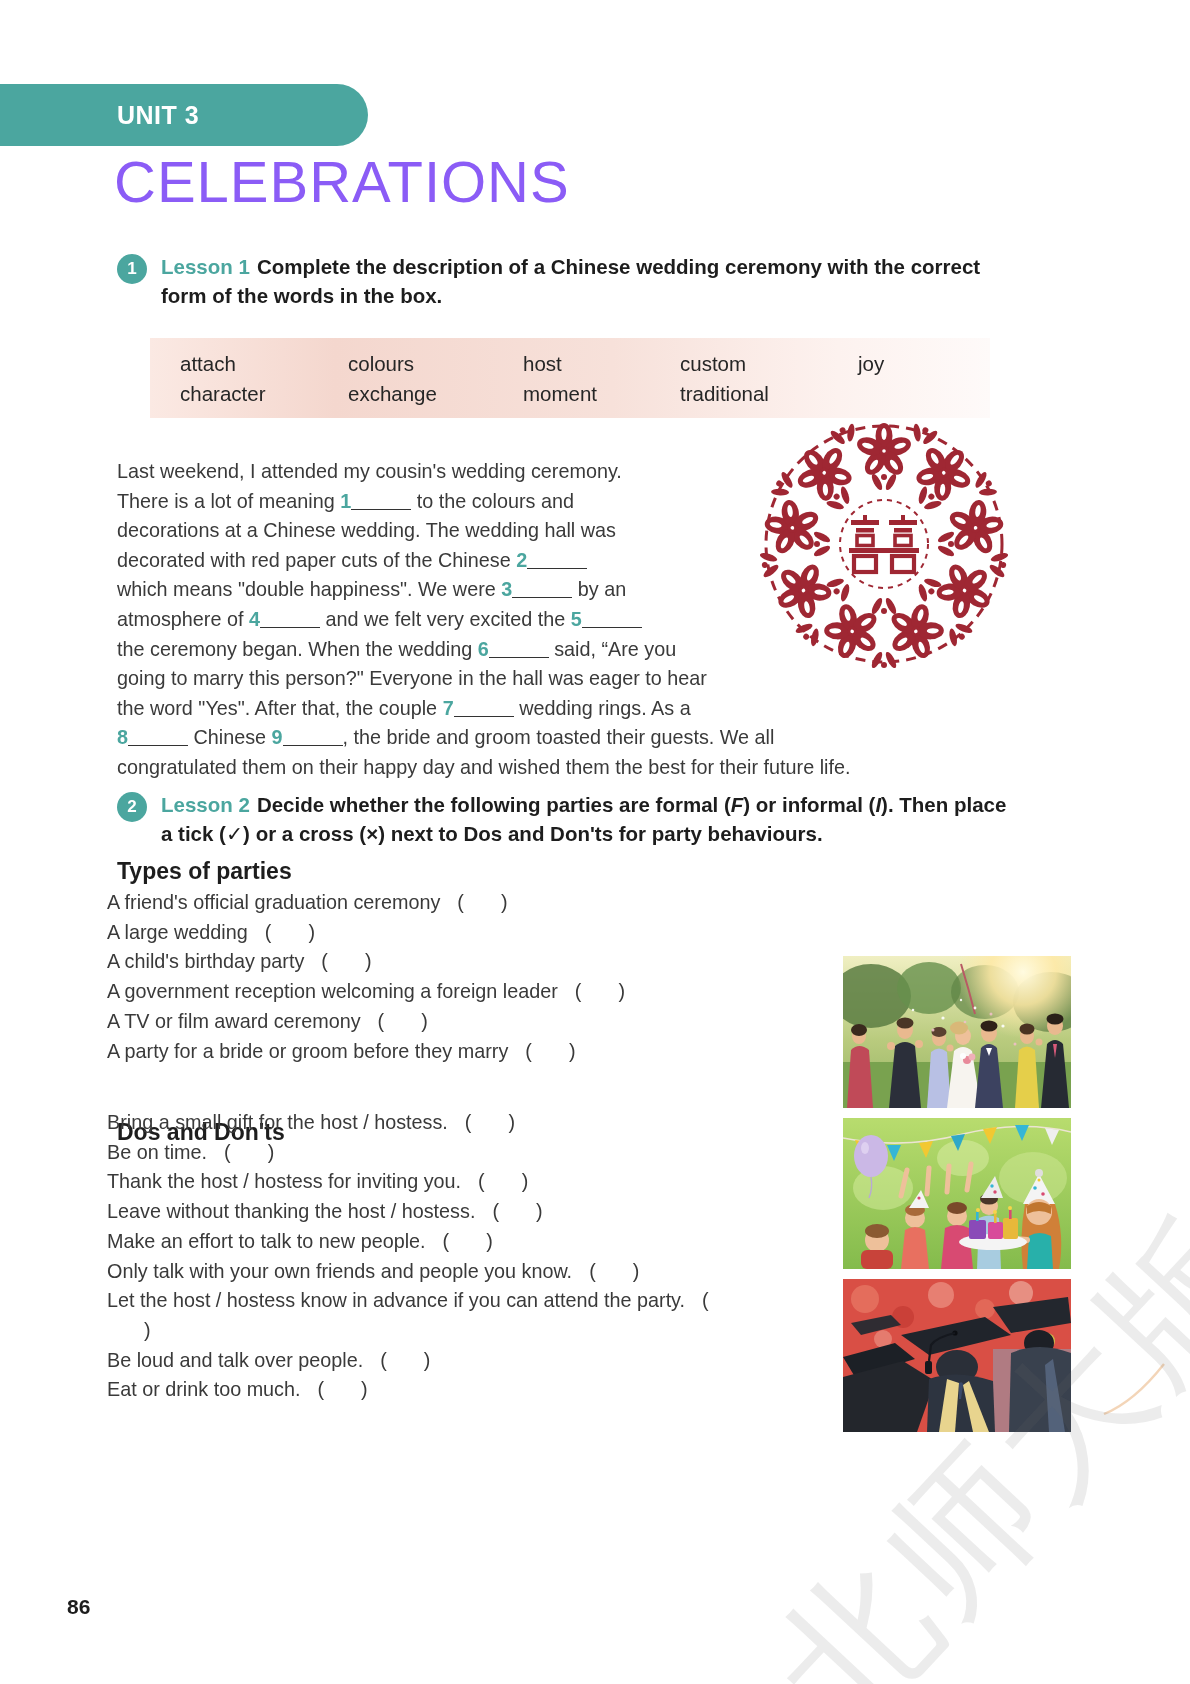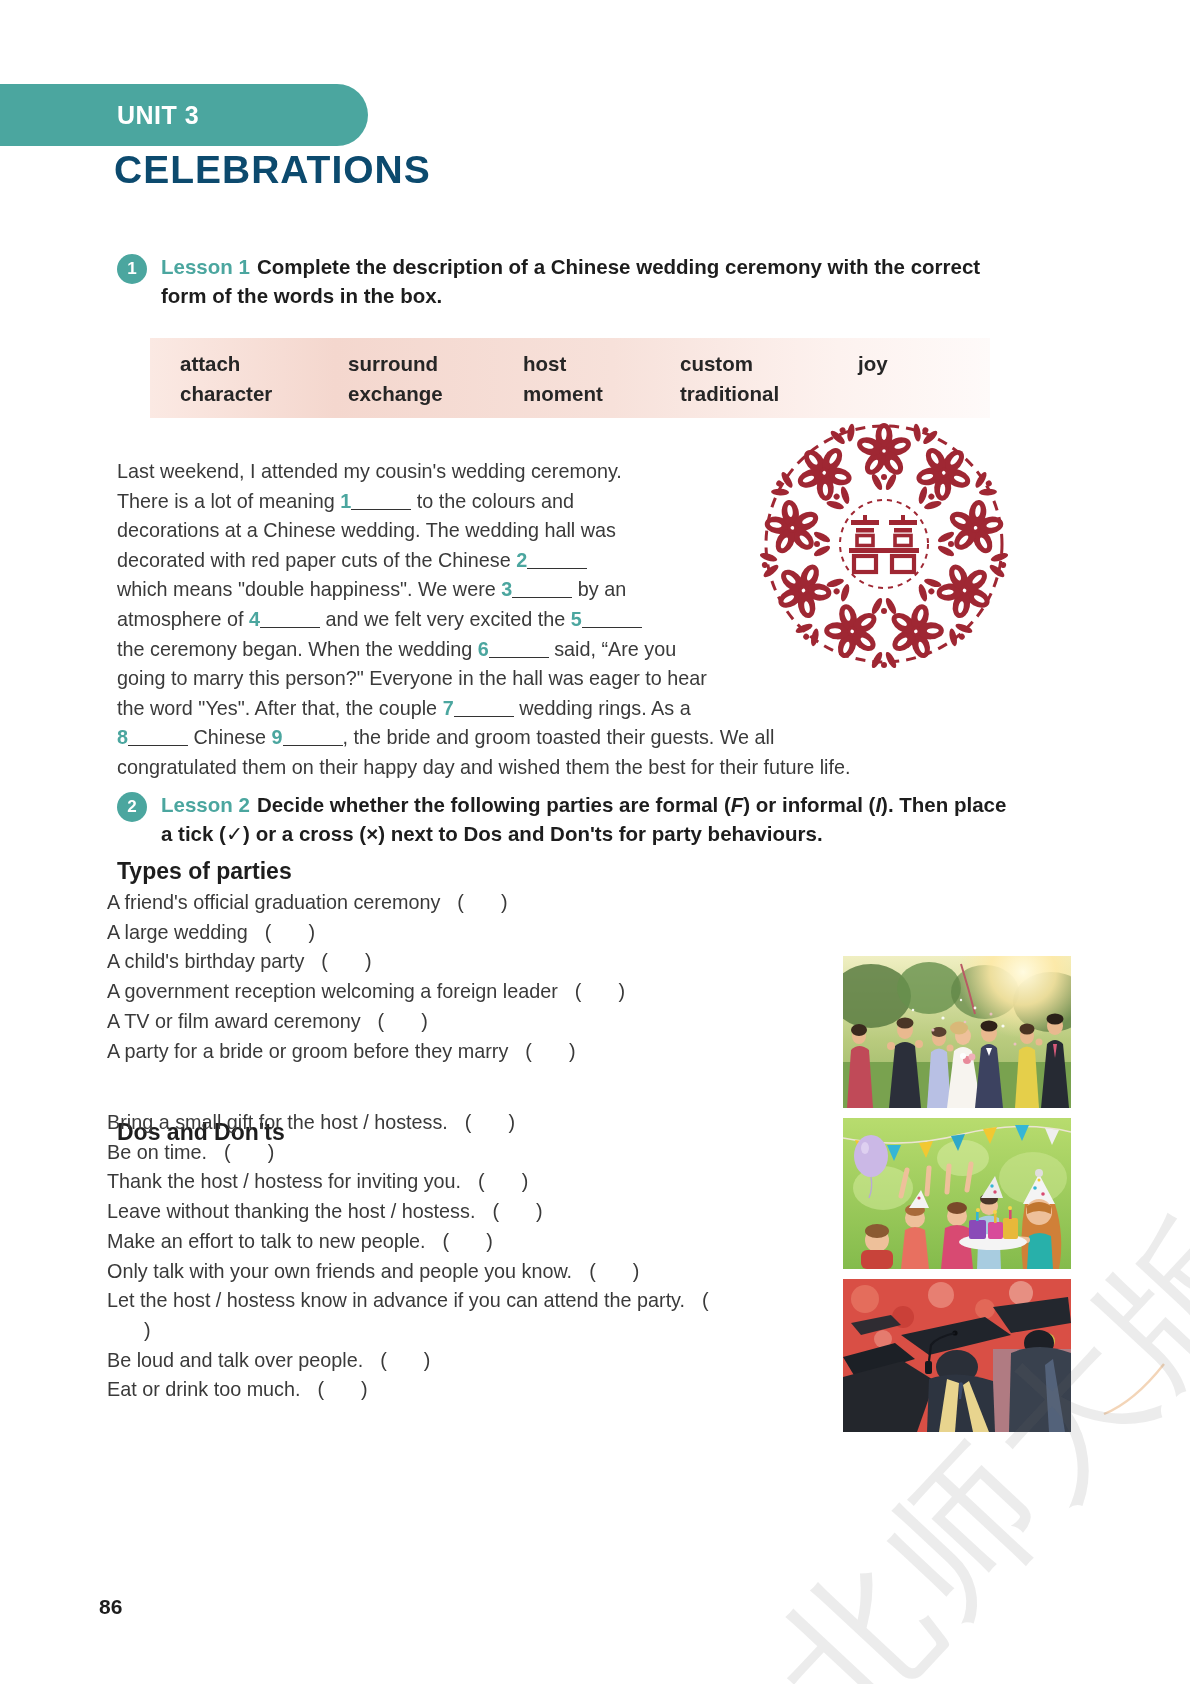--- a/index.html
+++ b/index.html
@@ -3,33 +3,33 @@
 <meta charset="utf-8">
 <style>
   html,body{margin:0;padding:0;background:#ffffff;}
   .page{
     position:relative;width:1190px;height:1684px;background:#ffffff;overflow:hidden;
     font-family:"Liberation Sans","DejaVu Sans",sans-serif;color:#3a3a3a;
   }
   
   .unit-bar{position:absolute;left:0;top:84px;width:368px;height:62px;background:#4BA69F;border-radius:0 31px 31px 0;}
   .unit-label{position:absolute;left:117px;top:0;height:62px;display:flex;align-items:center;color:#fff;font-weight:bold;font-size:25px;letter-spacing:.5px;}
-  .page-title{position:absolute;left:114px;top:148px;color:#0c4a6e;font-weight:bold;font-size:39px;letter-spacing:1px;}
+  .page-title{position:absolute;left:114px;top:148px;color:#8b5cf6;font-weight:normal;font-size:58px;letter-spacing:1px;}
   
   .exercise{position:absolute;left:117px;display:flex;gap:14px;}
   #ex1-head{top:252px;width:905px;}
   #ex2-head{top:790px;width:910px;}
   .badge{flex:0 0 auto;width:30px;height:30px;border-radius:50%;background:#4BA69F;color:#fff;font-weight:bold;font-size:17px;display:flex;align-items:center;justify-content:center;margin-top:2px;}
   .instr{font-size:20.5px;line-height:29px;font-weight:bold;color:#1d1d1d;}
   .lesson-label{color:#4BA69F;font-weight:bold;margin-right:7px;}
   .seg-i{font-style:italic;}
   
   .word-box{position:absolute;left:150px;top:338px;width:840px;height:80px;box-sizing:border-box;padding:11px 0 0 30px;
     background:linear-gradient(90deg,#fbe9e3 0%,#f4d7ce 22%,#f7e1da 55%,#fdf2ef 82%,#fefaf9 100%);}
-  .wb-row{display:grid;grid-template-columns:168px 175px 157px 178px auto;font-size:20.5px;line-height:30px;color:#262626;font-weight:bold;}
+  .wb-row{display:grid;grid-template-columns:168px 175px 157px 178px auto;font-size:20.5px;line-height:30px;color:#262626;}
   
   .passage{position:absolute;left:117px;top:449px;width:902px;font-size:19.8px;line-height:29.6px;color:#3a3a3a;margin-top:8px;}
   .papercut-spacer{float:right;width:258px;height:262px;}
   .blank-num{color:#4BA69F;font-weight:bold;}
   .blank-line{display:inline-block;width:60px;height:14px;border-bottom:1.7px solid #333;vertical-align:-2px;}
   .papercut{position:absolute;left:760px;top:420px;width:248px;height:248px;}
   .visually-hidden{position:absolute;width:1px;height:1px;overflow:hidden;clip:rect(0 0 0 0);}
   
   .section-heading{position:absolute;left:117px;font-size:23px;font-weight:bold;color:#1d1d1d;}
   #types-heading{top:858px;}
@@ -37,21 +37,21 @@
   .list{position:absolute;left:107px;width:628px;font-size:19.8px;line-height:29.7px;color:#3a3a3a;}
   #types-list{top:888px;}
   #dos-list{top:1108px;}
   .paren-open{margin-left:17px;}
   .paren-gap{display:inline-block;width:37px;}
   
   .photos{position:absolute;left:843px;top:956px;width:228px;}
   .photo{display:block;}
   .photo+.photo{margin-top:10px;}
   
-  .page-number{position:absolute;left:67px;top:1595px;font-size:21px;font-weight:bold;color:#1d1d1d;margin-left:32px;}
+  .page-number{position:absolute;left:67px;top:1595px;font-size:21px;font-weight:bold;color:#1d1d1d;}
   .watermark{position:absolute;left:640px;top:1390px;width:760px;text-align:center;font-size:150px;line-height:160px;
     color:rgba(110,110,110,0.13);transform:rotate(-47deg);letter-spacing:8px;white-space:nowrap;pointer-events:none;
     font-family:"DejaVu Sans","Liberation Sans",sans-serif;}
   .swoosh{position:absolute;left:1100px;top:1360px;}
 </style>
 </head>
 <body>
 
 <div class="page">
 
@@ -63,21 +63,21 @@
   <div class="exercise" id="ex1-head">
     <div class="badge">1</div>
     <div class="instr">
       <span class="lesson-label">Lesson 1</span><span><span>Complete the description of a Chinese wedding ceremony with the correct</span><br><span>form of the words in the box.</span></span>
     </div>
   </div>
 
   <div class="word-box">
       <div class="wb-row">
         <span>attach</span>
-        <span>surround</span>
+        <span>colours</span>
         <span>host</span>
         <span>custom</span>
         <span>joy</span>
       </div>
       <div class="wb-row">
         <span>character</span>
         <span>exchange</span>
         <span>moment</span>
         <span>traditional</span>
       </div>

